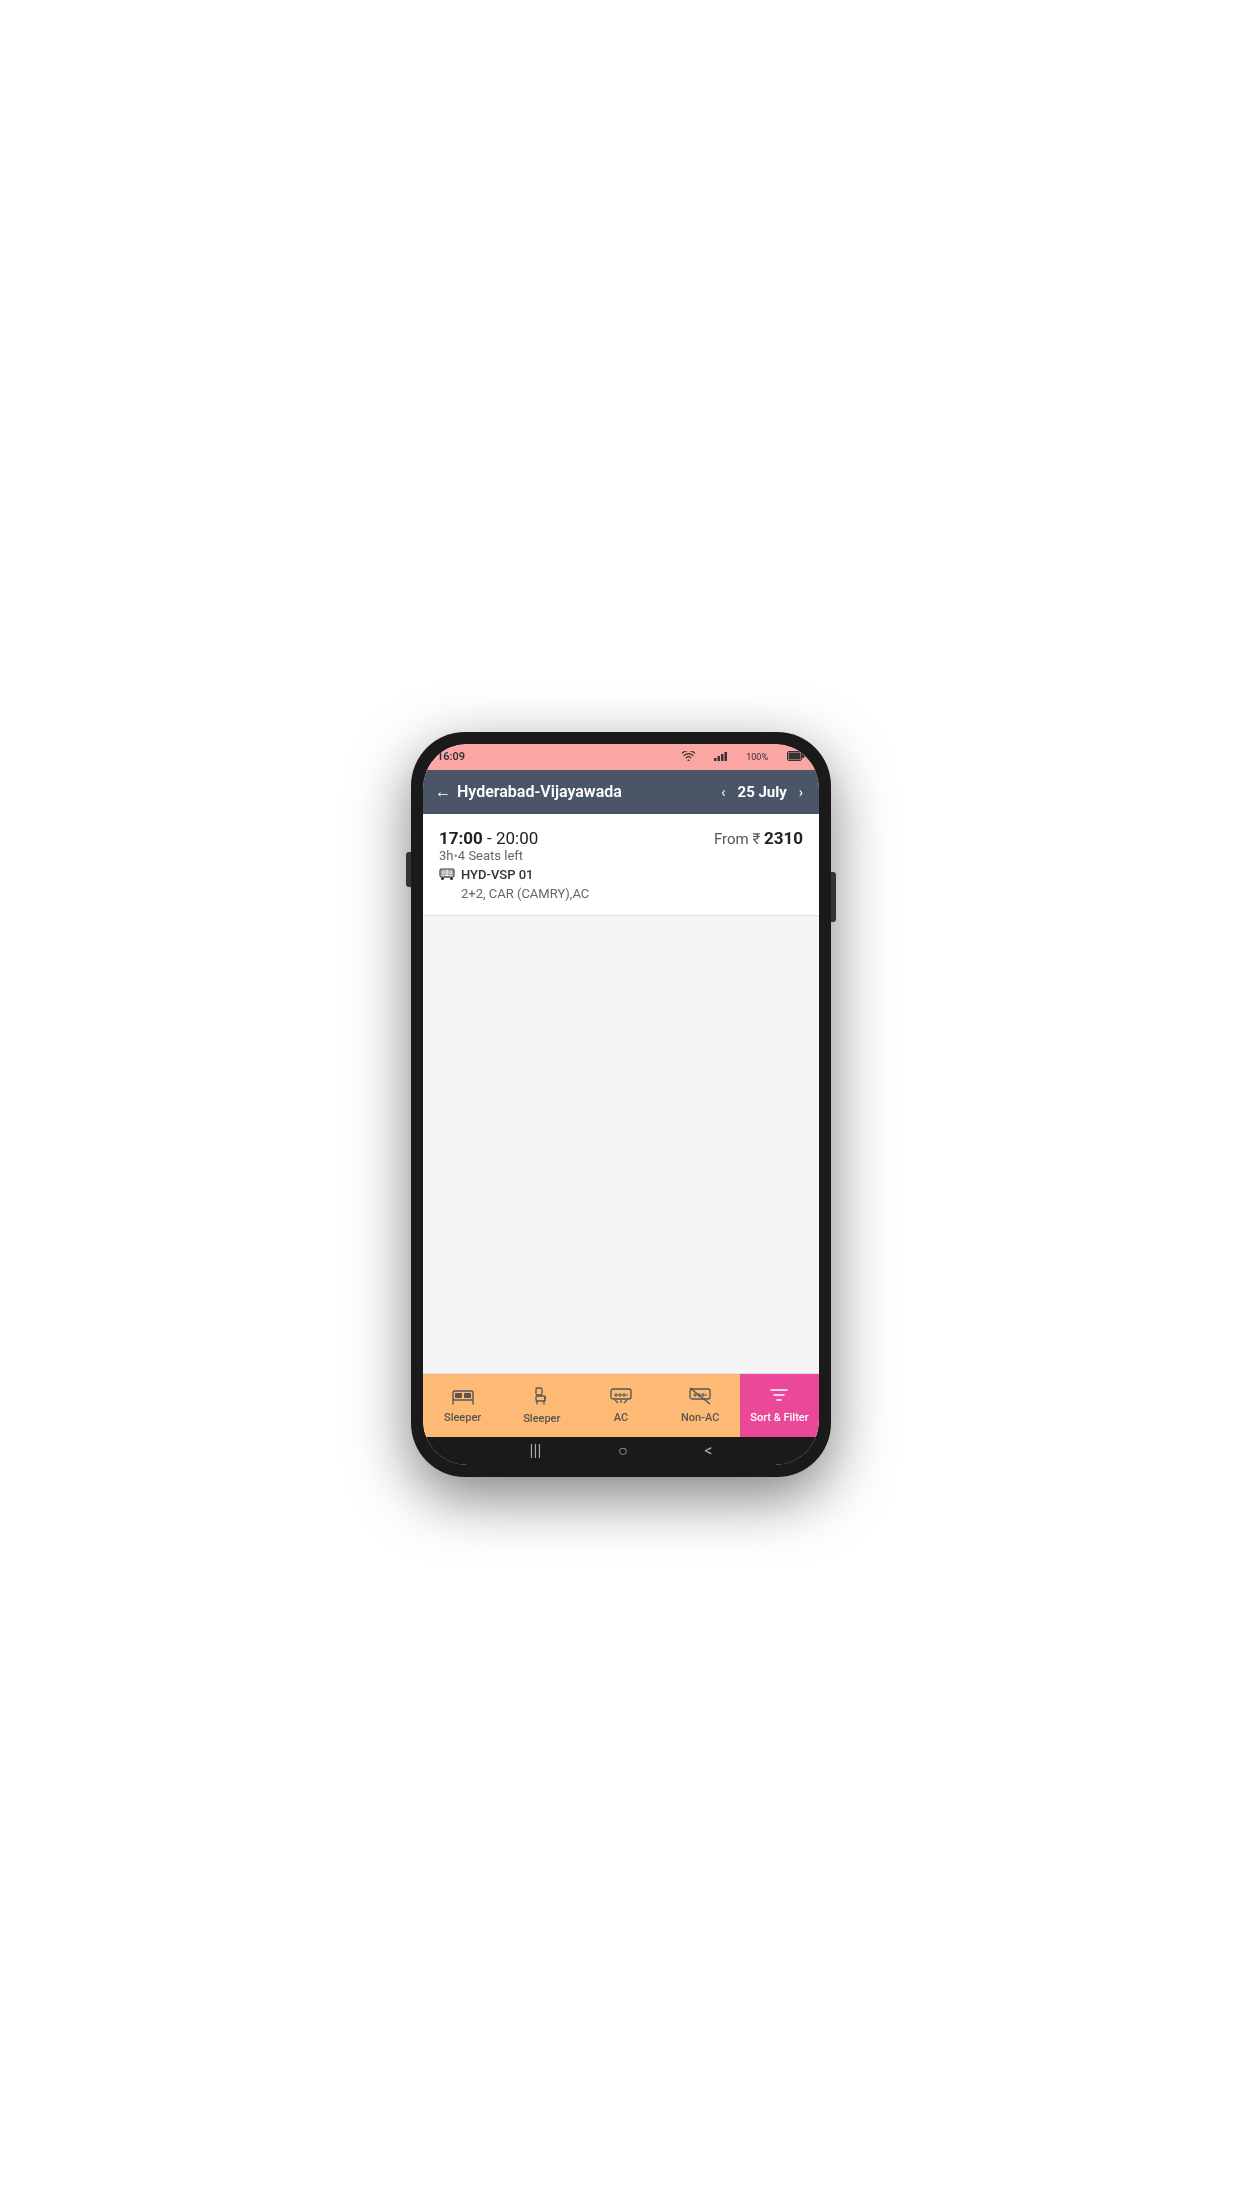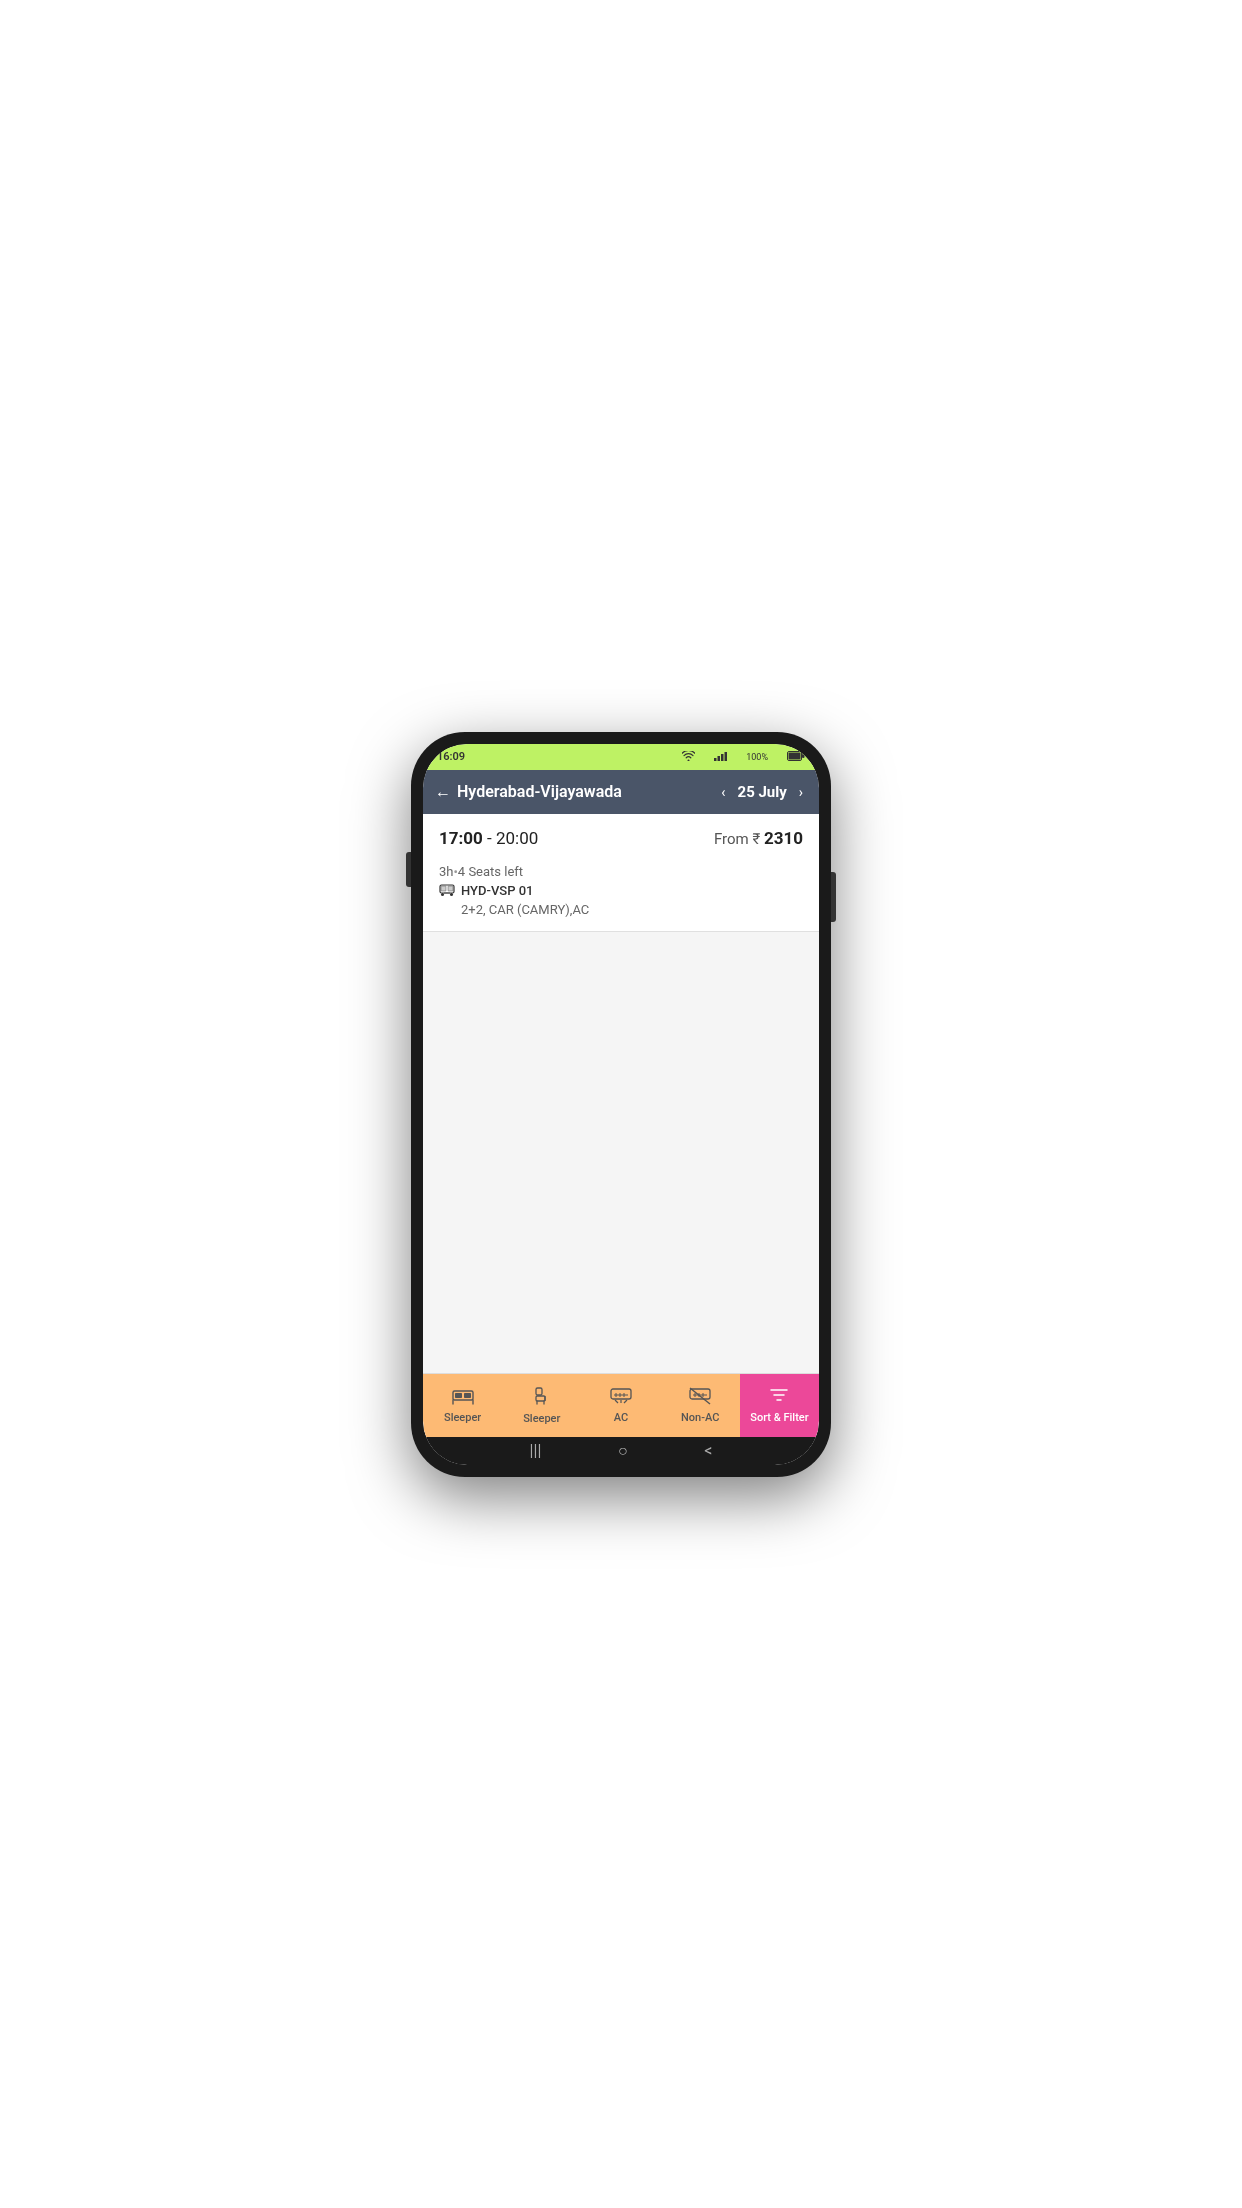--- a/index.html
+++ b/index.html
@@ -58,21 +58,21 @@
       height: 100%;
       background: #f0f0f0;
       border-radius: 44px;
       overflow: hidden;
       display: flex;
       flex-direction: column;
     }
 
     
     .status-bar {
-      background: #bef264;
+      background: #fca5a5;
       height: 26px;
       display: flex;
       align-items: center;
       justify-content: space-between;
       padding: 0 14px;
       flex-shrink: 0;
     }
 
     .status-time {
       font-size: 11px;
@@ -152,21 +152,21 @@
       background: #fff;
       margin: 0;
       padding: 14px 16px;
       border-bottom: 1px solid #e0e0e0;
     }
 
     .bus-card-row1 {
       display: flex;
       justify-content: space-between;
       align-items: baseline;
-      margin-bottom: 16px;
+      margin-bottom: 0;
     }
 
     .bus-time {
       font-size: 17px;
       color: #222;
     }
 
     .bus-time-bold {
       font-weight: 700;
     }

